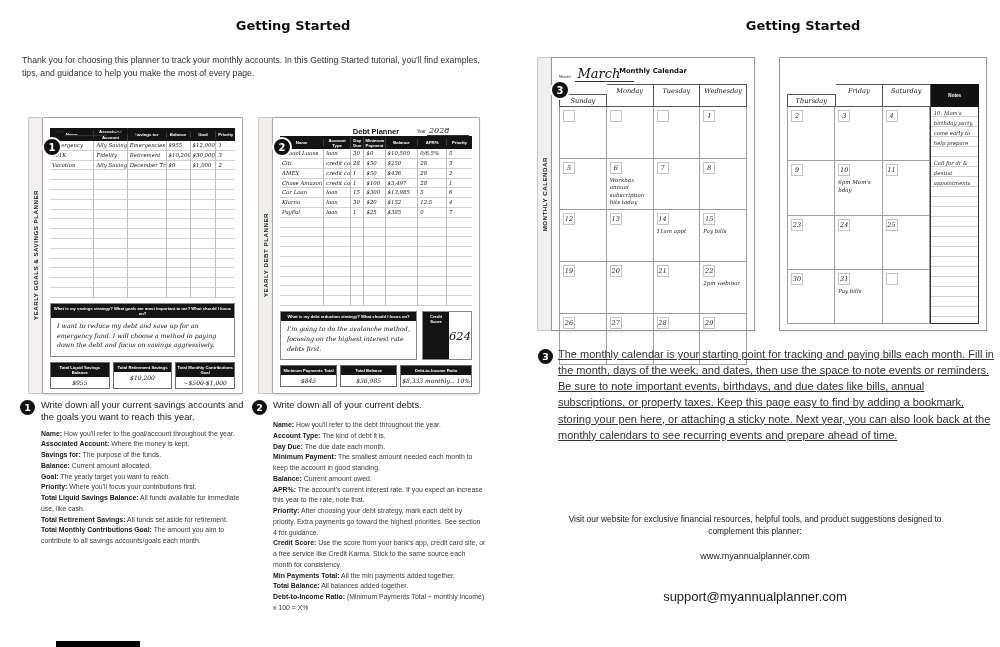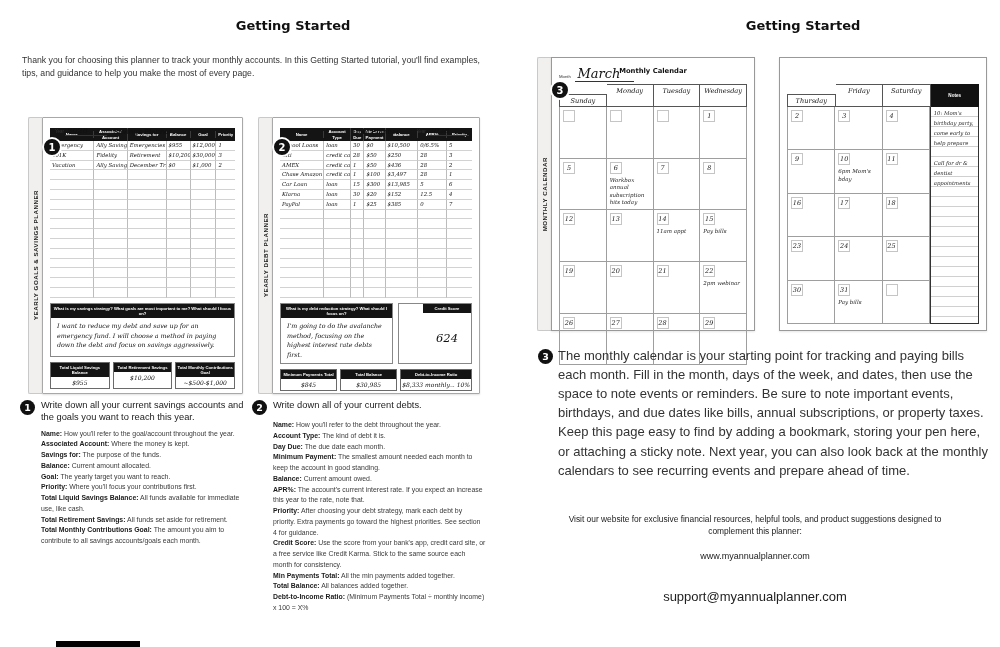--- a/index.html
+++ b/index.html
@@ -34,21 +34,21 @@
     font-size:4.3px;font-weight:700;line-height:1.2;}
   .prow.head .pc{white-space:pre-line;border-right:1px solid #3a3a3a;padding:1px;}
   .prow.head .pc:last-child{border-right:none;}
   .prow.body .pc{height:8.8px;border-right:1px solid #bcbcbc;border-bottom:1px solid #d2d2d2;
     padding:0 2px;overflow:hidden;white-space:nowrap;font-size:5.4px;color:#141414;line-height:8.6px;}
   .prow.body .pc:last-child{border-right:none;}
   .strategy{margin:5px 1px 0;display:flex;gap:5px;}
   .sbox{flex:1;border:1px solid #888;display:flex;flex-direction:column;}
   .sbar{background:#141414;color:#fff;font-size:4.2px;text-align:center;padding:2px;font-weight:700;}
   .snote{padding:3px 6px;font-size:6.3px;line-height:1.55;color:#111;min-height:32px;}
-  .credit{width:48px;border:1px solid #888;display:flex;flex-direction:column;padding-left:24px;}
+  .credit{width:48px;border:1px solid #888;display:flex;flex-direction:row;}
   .credit-val{flex:1;display:flex;align-items:center;justify-content:center;font-size:11.5px;color:#111;}
   .totals{display:flex;gap:3px;margin:5px 1px 0;}
   .tcell{flex:1;border:1px solid #6a6a6a;}
   .tlabel{background:#141414;color:#fff;font-size:4.2px;font-weight:700;text-align:center;padding:2px 1px;}
   .tval{text-align:center;font-size:6px;padding:2px 1px;color:#111;white-space:nowrap;overflow:hidden;}
 
   .callout-circle{background:#111;color:#fff;border-radius:50%;display:flex;align-items:center;
     justify-content:center;font-weight:700;font-family:"DejaVu Sans",sans-serif;}
   .cc-big{position:absolute;width:16px;height:16px;font-size:10px;border:2px solid #fff;z-index:5;}
   .cc-mid{width:15px;height:15px;font-size:9.5px;flex:none;margin-top:1px;}
@@ -80,21 +80,21 @@
   .cal-cell{flex:1;border-right:1px solid #9e9e9e;border-bottom:1px solid #9e9e9e;padding:3px;overflow:hidden;}
   .daybox{width:10px;height:10px;border:1px solid #c5c5c5;font-size:6.5px;display:flex;align-items:center;
     justify-content:center;color:#222;background:#fff;}
   .cell-note{font-size:5.5px;line-height:1.35;margin-top:3px;color:#1d1d1d;}
   .cal-body-right{flex:1;display:flex;}
   .weeks3{width:75%;display:grid;grid-auto-rows:1fr;border-left:1px solid #9e9e9e;}
   .notes-col{width:25%;border:1px solid #333;border-top:none;position:relative;
     background:repeating-linear-gradient(to bottom,#fff 0px,#fff 9px,#d0d0d0 9px,#d0d0d0 10px);}
   .notes-text{position:absolute;top:1px;left:3px;right:2px;font-size:5.3px;line-height:10px;color:#1d1d1d;}
 
-  .c3-text{position:absolute;font-size:13px;line-height:1.47;color:#333;}
+  .c3-text{position:absolute;font-size:11px;line-height:1.47;color:#333;text-decoration:underline;}
   .footer-line{position:absolute;text-align:center;color:#222;}
   .next-page-edge{position:absolute;background:#000;}
 </style>
 </head>
 <body>
 
 <div id="screen">
 
   <div class="page-title" style="left:0;width:490px">Getting Started</div>
   <div class="page-title" style="left:510px;width:490px">Getting Started</div>
@@ -637,31 +637,20 @@
               <div class="cal-cell">
                 <div class="daybox hand">10</div>
                 <div class="cell-note hand">6pm Mom's bday</div>
               </div>
               <div class="cal-cell">
                 <div class="daybox hand">11</div>
               </div>
             </div>
             <div class="week">
               <div class="cal-cell">
-                <div class="daybox hand">16</div>
-              </div>
-              <div class="cal-cell">
-                <div class="daybox hand">17</div>
-              </div>
-              <div class="cal-cell">
-                <div class="daybox hand">18</div>
-              </div>
-            </div>
-            <div class="week">
-              <div class="cal-cell">
                 <div class="daybox hand">23</div>
               </div>
               <div class="cal-cell">
                 <div class="daybox hand">24</div>
               </div>
               <div class="cal-cell">
                 <div class="daybox hand">25</div>
               </div>
             </div>
             <div class="week">

